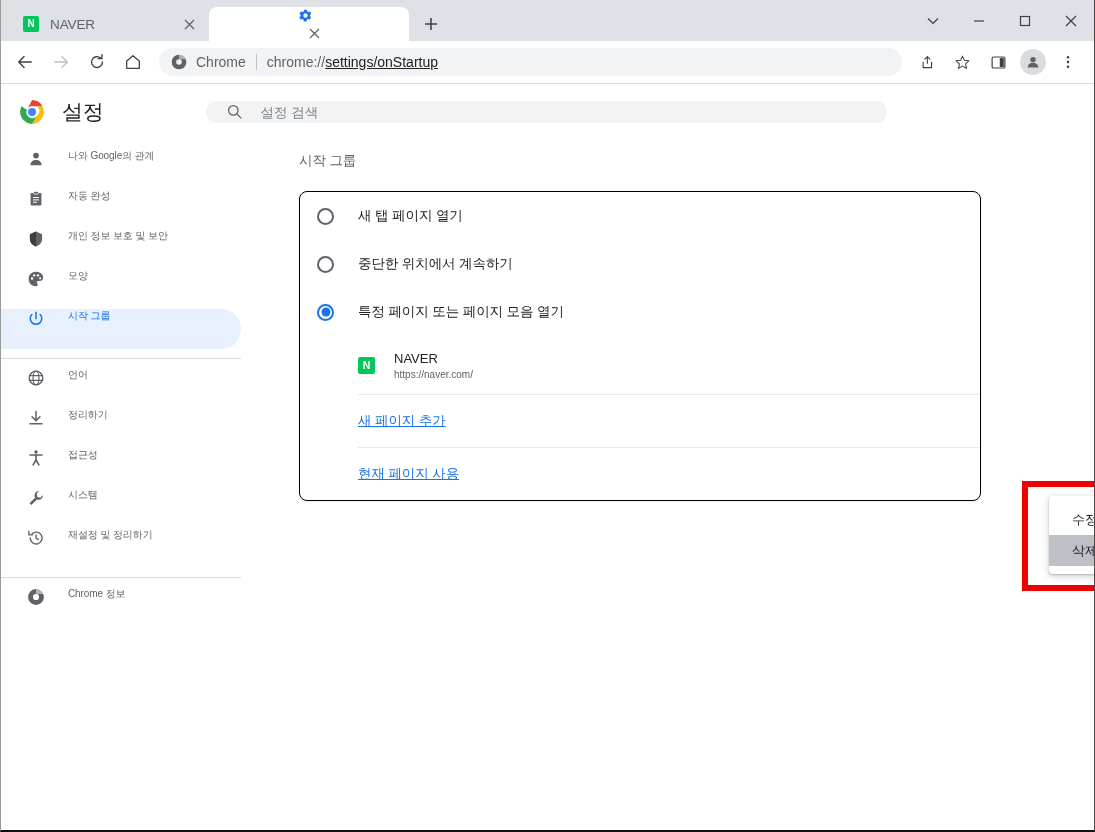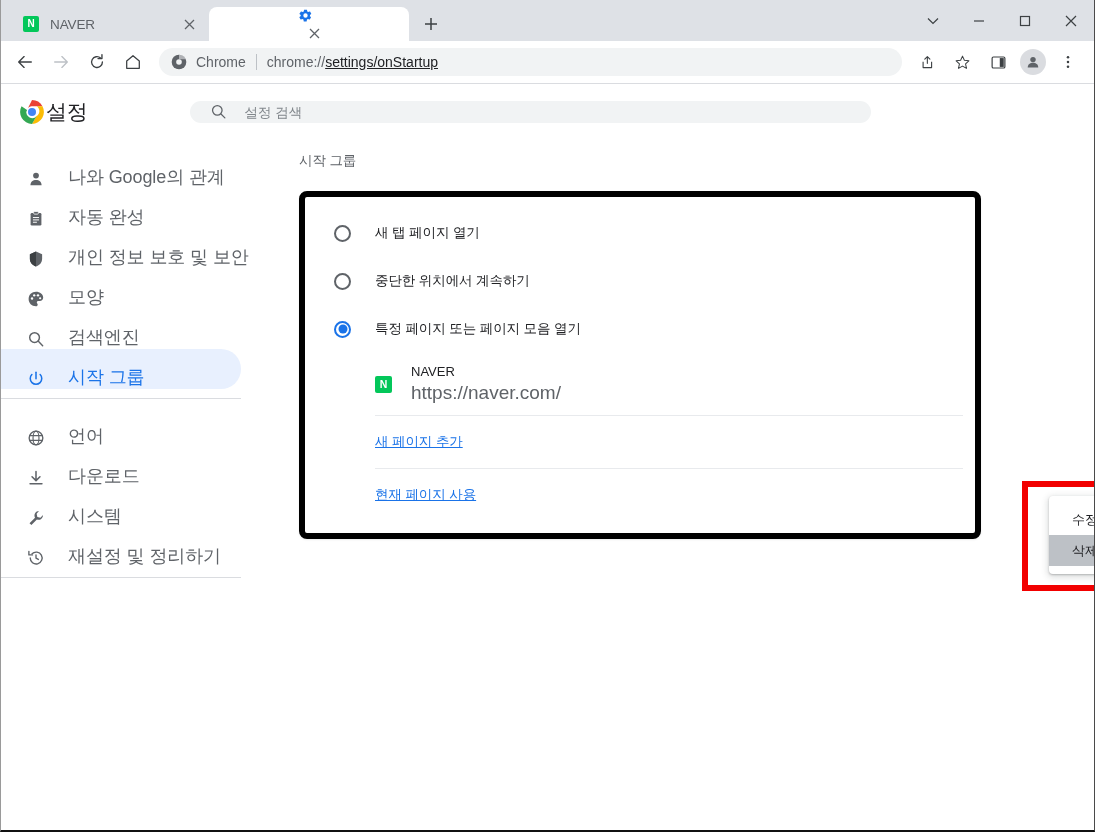--- a/index.html
+++ b/index.html
@@ -150,21 +150,21 @@
     height: 56px;
     background: #ffffff;
     display: flex;
     align-items: center;
     padding-left: 18px;
   }
   .chrome-logo { width: 26px; height: 26px; flex: 0 0 auto; }
   .settings-title {
     font-size: 21px;
     color: #202124;
-    margin-left: 1px;
+    margin-left: 17px;
     letter-spacing: -0.2px;
     flex: 0 0 auto;
   }
   .search-wrap {
     margin-left: 102px;
     width: 681px;
     height: 22px;
     background: #f1f3f4;
     border-radius: 19px;
     display: flex;
@@ -193,26 +193,26 @@
   
   .sidebar {
     width: 257px;
     flex: 0 0 auto;
     padding-top: 9px;
     background: #ffffff;
   }
   .nav-item {
     height: 40px;
     display: flex;
-    align-items: flex-end;
+    align-items: flex-start;
     padding-left: 25px;
     border-radius: 0 20px 20px 0;
     margin-right: 17px;
     color: #5f6368;
-    font-size: 18px;
+    font-size: 10px;
     letter-spacing: -0.1px;
   }
   .nav-item.selected {
     background: #e8f0fe;
     color: #1a73e8;
   }
   .nav-icon {
     width: 20px; height: 20px;
     flex: 0 0 auto;
     margin-right: 22px;
@@ -236,24 +236,24 @@
   .section-title {
     font-size: 13.5px;
     color: #5f6368;
     margin-top: 12px;
     margin-bottom: 21px;
     letter-spacing: -0.1px;
   }
   .card {
     width: 682px;
     background: #ffffff;
-    border: 6px solid #000000;
+    border: 1px solid #000000;
     border-radius: 8px;
     box-shadow: 0 1px 2px rgba(60,64,67,0.10);
-    padding: 12px;
+    padding: 0;
     overflow: visible;
   }
   .radio-row {
     height: 48px;
     display: flex;
     align-items: center;
     padding-left: 17px;
   }
   .radio {
     width: 17px; height: 17px;
@@ -291,21 +291,21 @@
     color: #ffffff;
     font-size: 10.5px;
     font-weight: bold;
     display: flex; align-items: center; justify-content: center;
     flex: 0 0 auto;
     margin-right: 19px;
     line-height: 1;
   }
   .site-meta { display: flex; flex-direction: column; gap: 3px; }
   .site-name { font-size: 13px; color: #202124; }
-  .site-url { font-size: 19px; color: #5f6368; }
+  .site-url { font-size: 10px; color: #5f6368; }
   .card-divider {
     height: 1px;
     background: #e8eaed;
     margin-left: 58px;
   }
   .link-row {
     padding: 0 17px 0 58px;
     height: 52px;
     display: flex;
     align-items: center;
@@ -546,29 +546,20 @@
               <path d="M10 2 C5.2 2 1.8 5.4 1.8 10 C1.8 14.6 5.2 18 10 18 C11.2 18 11.9 17.2 11.9 16.3 C11.9 15.8 11.7 15.4 11.4 15.1 C11.1 14.8 10.9 14.4 10.9 13.9 C10.9 13 11.6 12.3 12.5 12.3 H14.3 C16.3 12.3 18 10.6 18 8.6 C18 4.9 14.4 2 10 2 Z"></path>
               <circle cx="5.6" cy="9.4" r="1.3" fill="#ffffff"></circle>
               <circle cx="8" cy="5.9" r="1.3" fill="#ffffff"></circle>
               <circle cx="12.2" cy="5.9" r="1.3" fill="#ffffff"></circle>
               <circle cx="14.6" cy="9.2" r="1.2" fill="#ffffff"></circle>
             </svg>
         </span>
         <span class="nav-label">모양</span>
       </div>
 
-      <div class="nav-item">
-        <span class="nav-icon">
-          <svg width="18" height="18" viewBox="0 0 20 20">
-              <circle cx="8.4" cy="8.4" r="5.4" stroke="#5f6368" stroke-width="1.6" fill="none"></circle>
-              <path d="M12.6 12.6 L17.4 17.4" stroke="#5f6368" stroke-width="1.6" stroke-linecap="round"></path>
-            </svg>
-        </span>
-        <span class="nav-label">검색엔진</span>
-      </div>
 
 
       <div class="nav-item selected">
         <span class="nav-icon">
           <svg width="18" height="18" viewBox="0 0 20 20">
               <path d="M10 2.6 V9.6" stroke="#1a73e8" stroke-width="1.7" stroke-linecap="round"></path>
               <path d="M14.6 5 A6.4 6.4 0 1 1 5.4 5" stroke="#1a73e8" stroke-width="1.7" fill="none" stroke-linecap="round"></path>
             </svg>
         </span>
         <span class="nav-label">시작 그룹</span>
@@ -587,23 +578,33 @@
         <span class="nav-label">언어</span>
       </div>
 
       <div class="nav-item">
         <span class="nav-icon">
           <svg width="18" height="18" viewBox="0 0 20 20">
               <path d="M10 2.8 V12.4 M5.6 8.6 L10 12.9 L14.4 8.6" stroke="#5f6368" stroke-width="1.7" fill="none" stroke-linecap="round" stroke-linejoin="round"></path>
               <path d="M3.4 16.4 H16.6" stroke="#5f6368" stroke-width="1.7" stroke-linecap="round"></path>
             </svg>
         </span>
-        <span class="nav-label">다운로드</span>
-      </div>
-
+        <span class="nav-label">정리하기</span>
+      </div>
+
+      <div class="nav-item">
+        <span class="nav-icon">
+          <svg width="18" height="18" viewBox="0 0 20 20" fill="#5f6368">
+              <circle cx="10" cy="3.4" r="1.9"></circle>
+              <path d="M3.4 6.6 H16.6" stroke="#5f6368" stroke-width="1.8" stroke-linecap="round"></path>
+              <path d="M10 6.6 V12 M10 12 L6.8 17.6 M10 12 L13.2 17.6" stroke="#5f6368" stroke-width="1.8" fill="none" stroke-linecap="round"></path>
+            </svg>
+        </span>
+        <span class="nav-label">접근성</span>
+      </div>
 
       <div class="nav-item">
         <span class="nav-icon">
           <svg width="18" height="18" viewBox="0 0 20 20" fill="#5f6368">
               <path d="M13.3 2.2 A5 5 0 0 0 8.9 9.6 L2.8 15.7 L4.9 17.8 L11 11.7 A5 5 0 0 0 17.8 6.7 L14.9 9.6 L11.5 8.8 L10.7 5.4 Z"></path>
             </svg>
         </span>
         <span class="nav-label">시스템</span>
       </div>
 
@@ -614,20 +615,30 @@
               <path d="M2.1 2.6 V6.6 H6.1" stroke="#5f6368" stroke-width="1.5" fill="none" stroke-linecap="round" stroke-linejoin="round"></path>
               <path d="M10 6.6 V10 L12.6 11.6" stroke="#5f6368" stroke-width="1.5" fill="none" stroke-linecap="round"></path>
             </svg>
         </span>
         <span class="nav-label">재설정 및 정리하기</span>
       </div>
 
       <div class="nav-divider"></div>
 
 
+      <div class="nav-item">
+        <span class="nav-icon">
+          <svg width="18" height="18" viewBox="0 0 24 24">
+            <circle cx="12" cy="12" r="10.6" fill="#5f6368"></circle>
+            <circle cx="12" cy="12" r="4.1" fill="#ffffff"></circle>
+            <path d="M12 7.9 H22.3 A10.6 10.6 0 0 0 12 1.4 Z" fill="#ffffff" opacity="0.5"></path>
+          </svg>
+        </span>
+        <span class="nav-label"><b>Chrome</b><span> 정보</span></span>
+      </div>
 
     </div>
 
     <div class="main">
 
       <div class="section-title">시작 그룹</div>
 
       <div class="card">
 
         <div class="radio-row">

